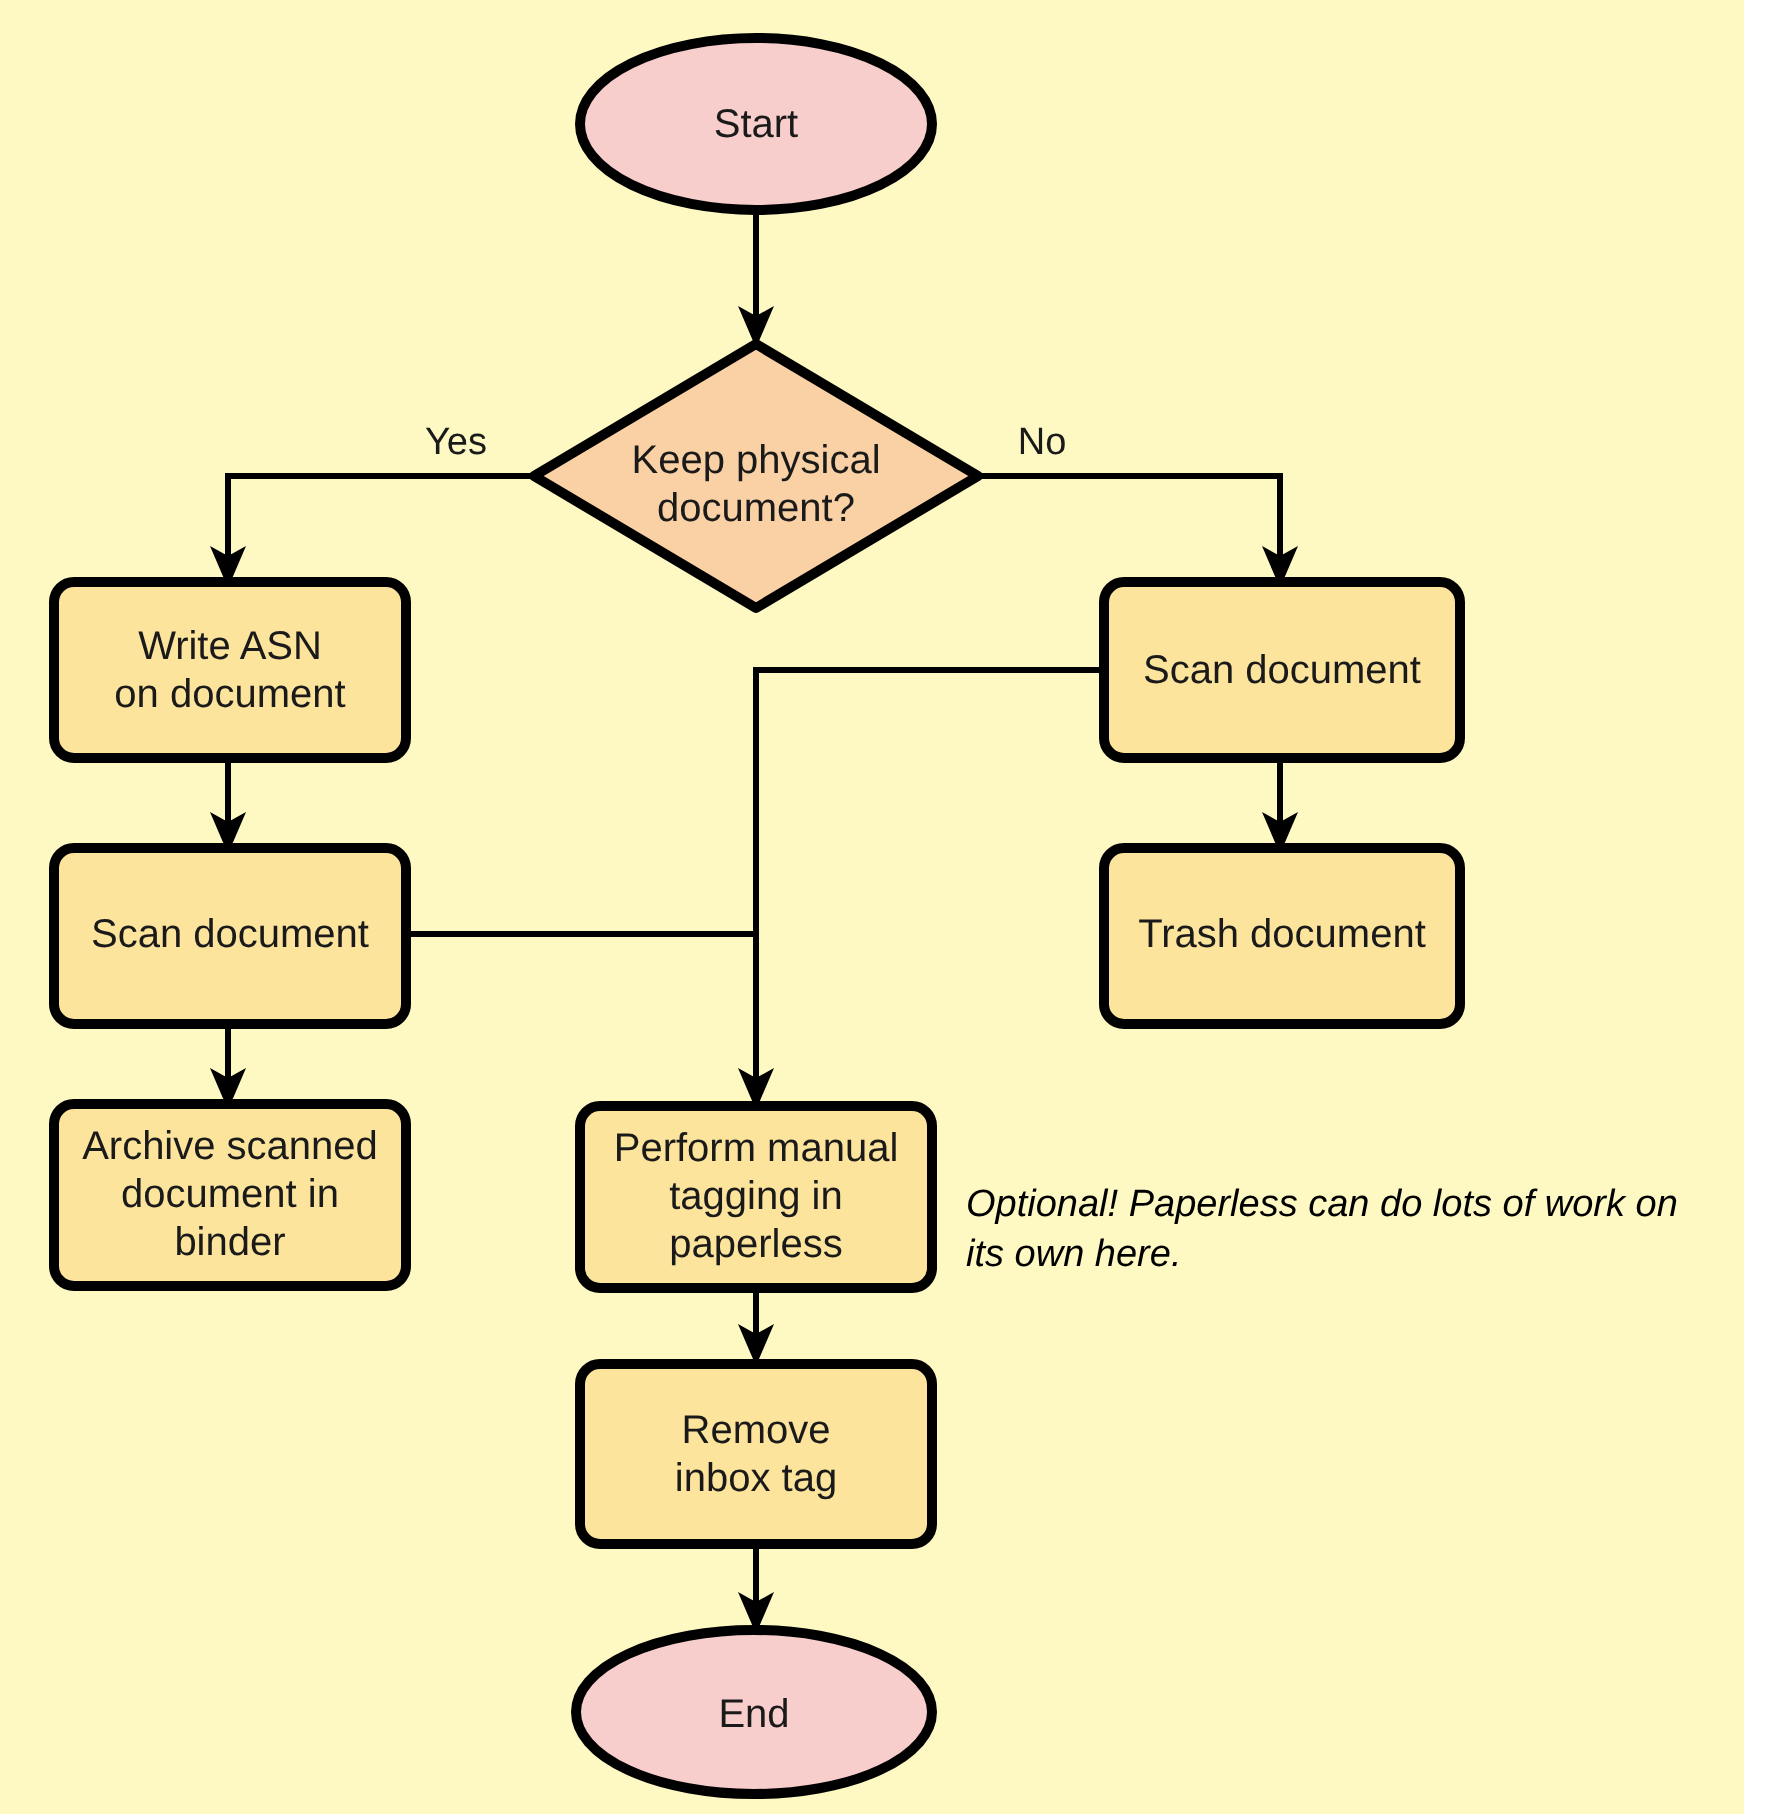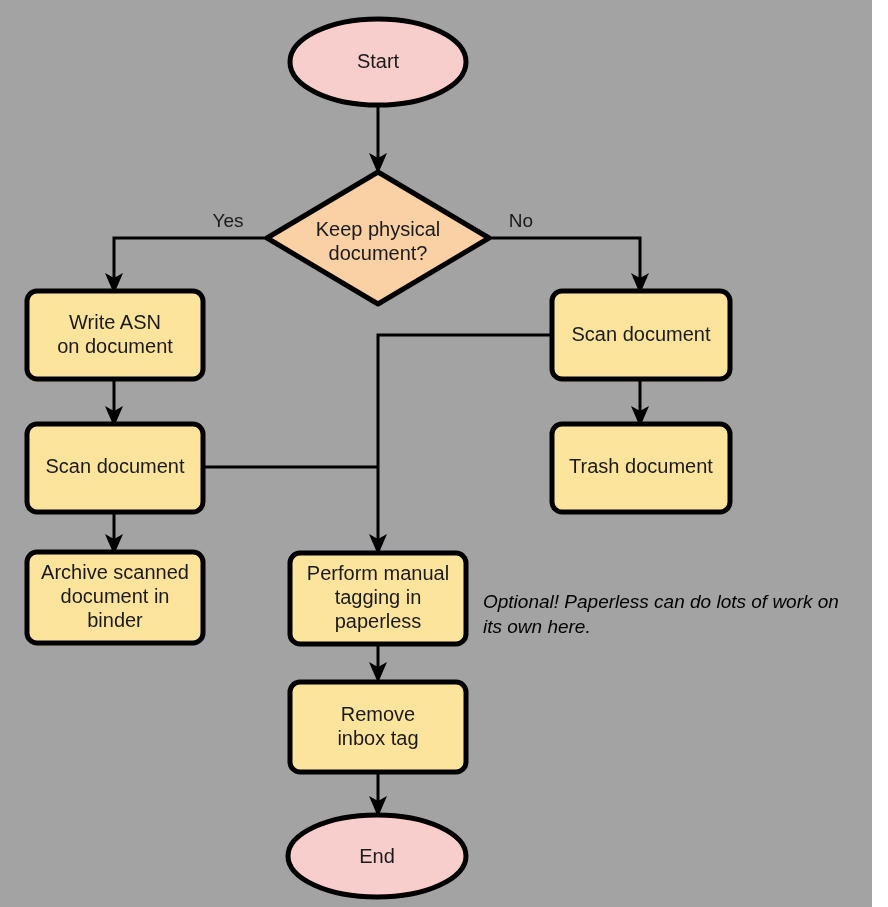--- a/index.html
+++ b/index.html
@@ -11,21 +11,21 @@
   body {
     font-family: "Liberation Sans", sans-serif;
     width: 888px;
     height: 907px;
     overflow: hidden;
   }
   #flow-root {
     position: relative;
     width: 872px;
     height: 907px;
-    background: #a3a3a3;
+    background: #fef9c3;
   }
   svg.flow-canvas {
     position: absolute;
     left: 0;
     top: 0;
     width: 888px;
     height: 907px;
     display: block;
   }
   .node-shape {

